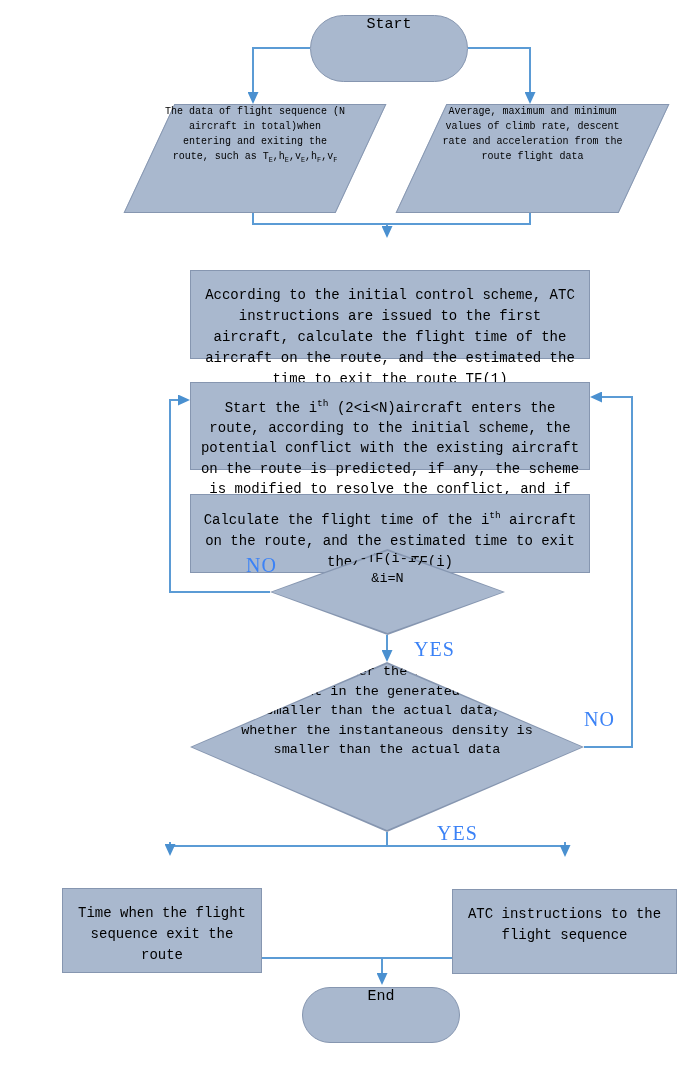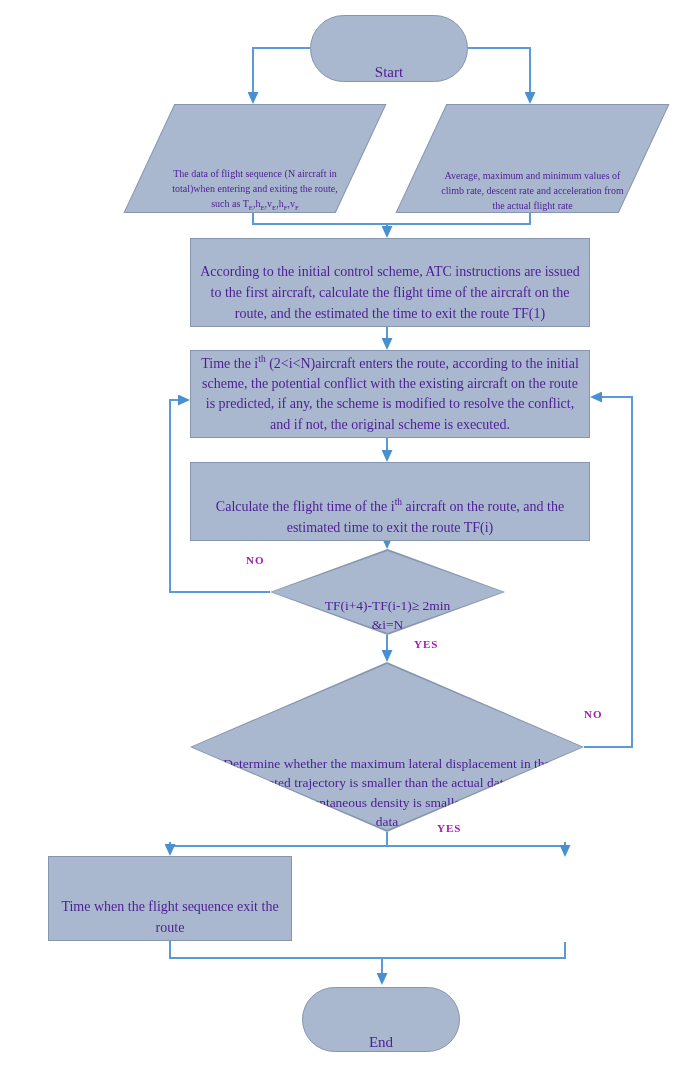--- a/index.html
+++ b/index.html
@@ -1,39 +1,39 @@
 <!DOCTYPE html>
 <html><head>
 <meta charset="utf-8">
 <style>
   html,body { margin:0; padding:0; background:#ffffff; }
   #canvas {
     position:relative; width:691px; height:1069px; background:#ffffff;
     font-family:"Liberation Serif","DejaVu Serif",serif; overflow:hidden;
   }
   #connectors { position:absolute; left:0; top:0; width:691px; height:1069px; }
-  .node { position:absolute; box-sizing:border-box; display:flex; align-items:flex-end;
-          justify-content:center; text-align:center; color:#4c1d95; }
+  .node { position:absolute; box-sizing:border-box; display:flex; align-items:flex-start;
+          justify-content:center; text-align:center; color:#000000;font-family:Liberation Mono, monospace; }
   .stadium { background:#a9b8ce; border:1.5px solid #8696b0; border-radius:36px;
              font-size:15px; }
   .rect { background:#a9b8ce; border:1.5px solid #8696b0; font-size:14px;
-          line-height:1.5; padding:2px 8px; }
+          line-height:1.5; padding:14px 8px;margin-top:32px; }
   .para { background:transparent; }
   .para .pbg { position:absolute; top:0; bottom:0; left:26px; right:26px;
                background:#a9b8ce; border:1.5px solid #8696b0;
                transform:skewX(-25deg); }
   .para .ptext { position:relative; width:184px; font-size:10px; line-height:1.5; }
   .diamond { clip-path:polygon(50% 0%,100% 50%,50% 100%,0% 50%); background:#8696b0; }
   .diamond .dfill { position:absolute; inset:2px;
                     clip-path:polygon(50% 0%,100% 50%,50% 100%,0% 50%);
                     background:#a9b8ce; }
   .diamond .dtext { position:relative; font-size:13.5px; line-height:1.45; }
   sub { font-size:0.68em; }
   sup { font-size:0.68em; }
-  .edge-label { position:absolute; color:#a21caf; font-size:11px; font-weight:700;
+  .edge-label { position:absolute; color:#3b82f6; font-size:20px; font-weight:400;
                 letter-spacing:1px; }
 </style>
 </head>
 <body>
 
 <div id="canvas">
 
   <svg id="connectors" viewBox="0 0 691 1069" xmlns="http://www.w3.org/2000/svg">
     <defs>
       <marker id="arrow" viewBox="0 0 12 11" refX="1" refY="5.5" markerWidth="12" markerHeight="11" markerUnits="userSpaceOnUse" orient="auto-start-reverse">
@@ -66,54 +66,57 @@
 
   <div class="node para" style="left:123px; top:104px; width:264px; height:109px;">
     <div class="pbg"></div>
     <div class="ptext"><span>The data of flight sequence (N aircraft in total)when entering and exiting the route,</span>
       <span><span>such as T</span><sub>E</sub><span>,h</span><sub>E</sub><span>,v</span><sub>E</sub><span>,h</span><sub>F</sub><span>,v</span><sub>F</sub></span>
     </div>
   </div>
 
   <div class="node para" style="left:395px; top:104px; width:275px; height:109px;">
     <div class="pbg"></div>
-    <div class="ptext">Average, maximum and minimum values of climb rate, descent rate and acceleration from the actual flight rate</div>
+    <div class="ptext">Average, maximum and minimum values of climb rate, descent rate and acceleration from the route flight data</div>
   </div>
 
   <div class="node rect" style="left:190px; top:238px; width:400px; height:89px;">
     <span>According to the initial control scheme, ATC instructions are issued to the first aircraft, calculate the flight time of the aircraft on the route, and the estimated the time to exit the route TF(1)</span>
   </div>
 
   <div class="node rect" style="left:190px; top:350px; width:400px; height:88px; line-height:1.45;">
-    <span><span>Time the i</span><sup>th</sup><span> (2&lt;i&lt;N)aircraft enters the route, according to the initial scheme, the potential conflict with the existing aircraft on the route is predicted, if any, the scheme is modified to resolve the conflict, and if not, the original scheme is executed.</span></span>
+    <span><span>Start the i</span><sup>th</sup><span> (2&lt;i&lt;N)aircraft enters the route, according to the initial scheme, the potential conflict with the existing aircraft on the route is predicted, if any, the scheme is modified to resolve the conflict, and if not, the original scheme is executed.</span></span>
   </div>
 
   <div class="node rect" style="left:190px; top:462px; width:400px; height:79px;">
     <span><span>Calculate the flight time of the i</span><sup>th</sup><span> aircraft on the route, and the estimated time to exit the route TF(i)</span></span>
   </div>
 
   <div class="node diamond" style="left:270px; top:549px; width:235px; height:86px;">
     <div class="dfill"></div>
     <div class="dtext">
       <div>TF(i+4)-TF(i-1)≥ 2min</div>
       <div>&amp;i=N</div>
     </div>
   </div>
 
   <div class="node diamond" style="left:190px; top:662px; width:394px; height:170px;">
     <div class="dfill"></div>
     <div class="dtext" style="width:330px;">Determine whether the maximum lateral displacement in the generated trajectory is smaller than the actual data, and whether the instantaneous density is smaller than the actual data</div>
   </div>
 
-  <div class="node rect" style="left:48px; top:856px; width:244px; height:85px;">
+  <div class="node rect" style="left:62px; top:856px; width:200px; height:85px;">
     <span>Time when the flight sequence exit the route</span>
   </div>
 
+  <div class="node rect" style="left:452px; top:857px; width:225px; height:85px;">
+    <span>ATC instructions to the flight sequence</span>
+  </div>
 
-  <div class="node stadium" style="left:302px; top:987px; width:158px; height:65px;">
+  <div class="node stadium" style="left:302px; top:987px; width:158px; height:56px;">
     <span>End</span>
   </div>
 
   <span class="edge-label" style="left:246px; top:554px;">NO</span>
   <span class="edge-label" style="left:414px; top:638px;">YES</span>
   <span class="edge-label" style="left:584px; top:708px;">NO</span>
   <span class="edge-label" style="left:437px; top:822px;">YES</span>
 
 </div>
 

